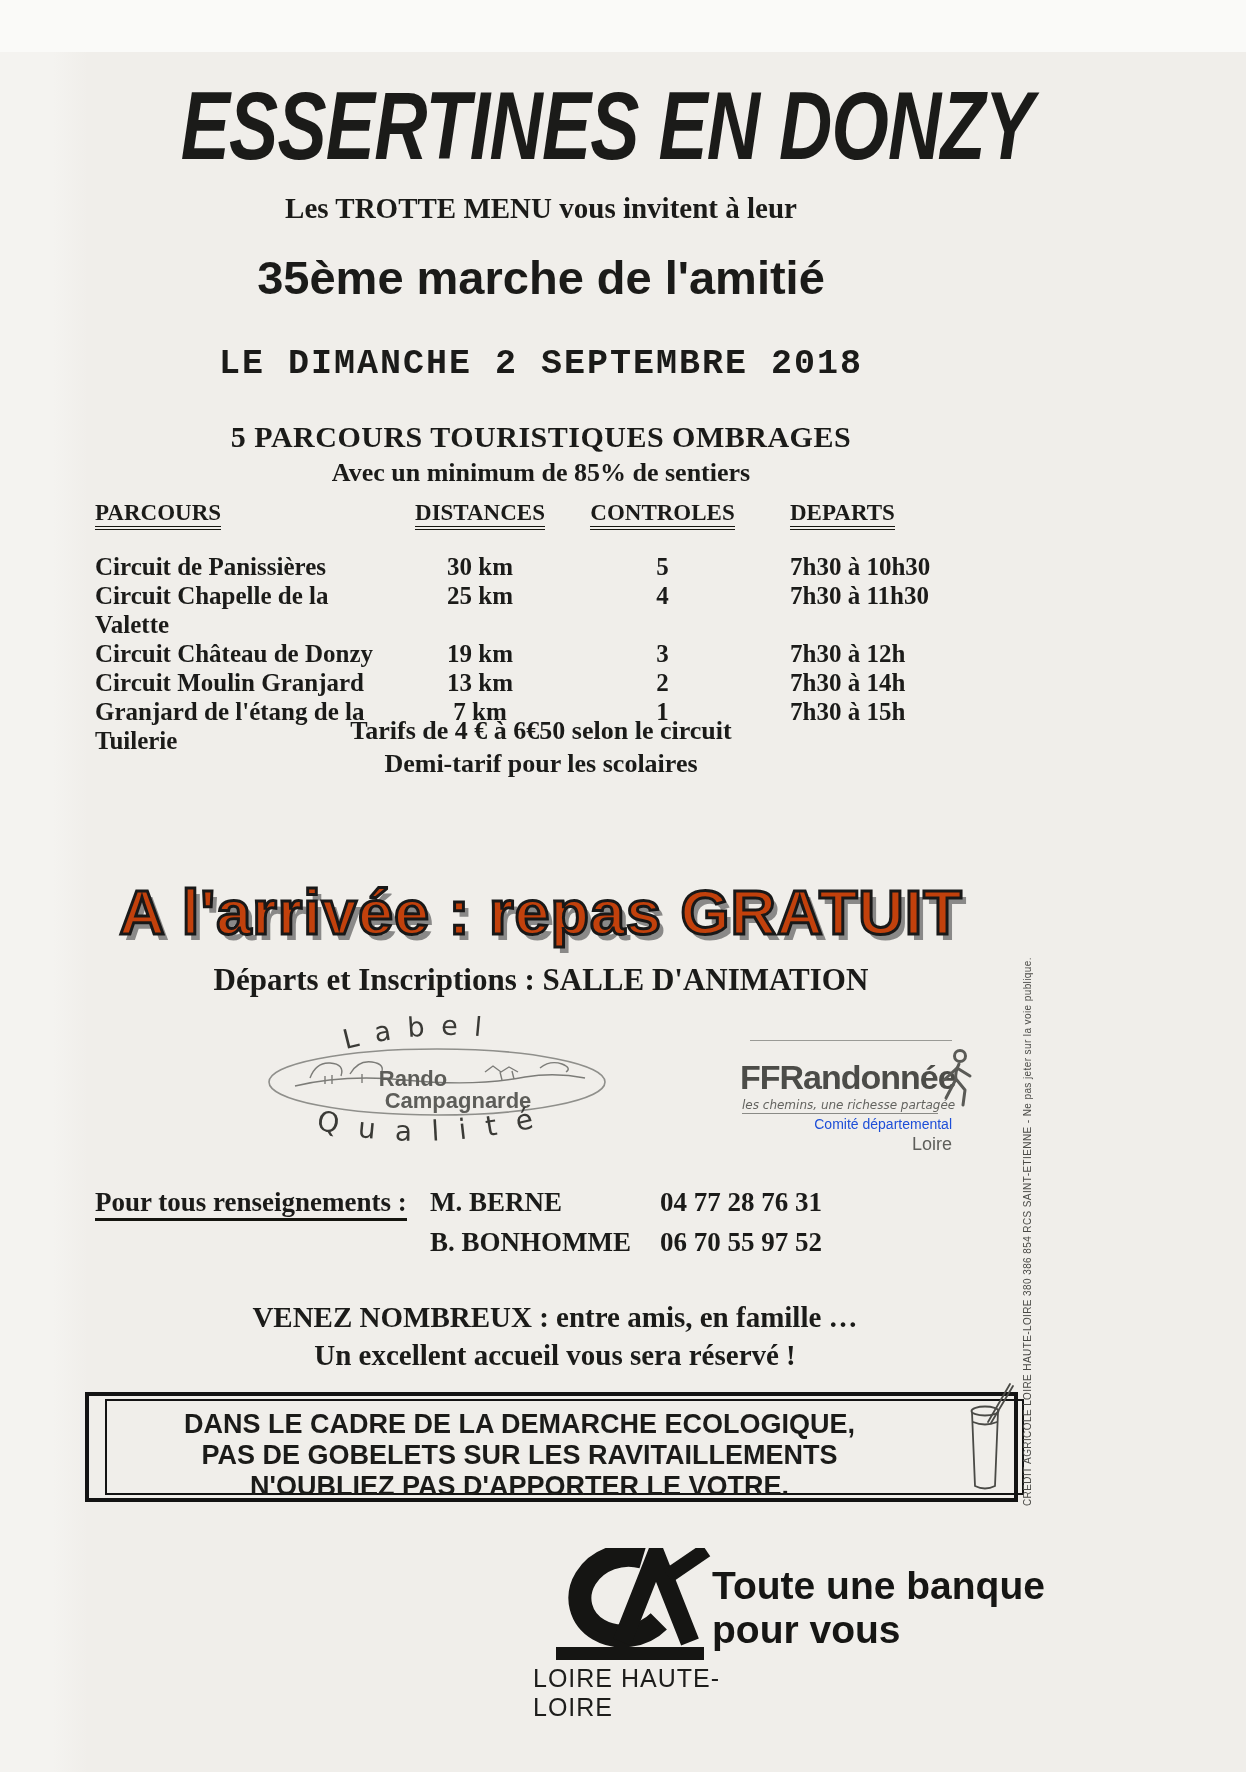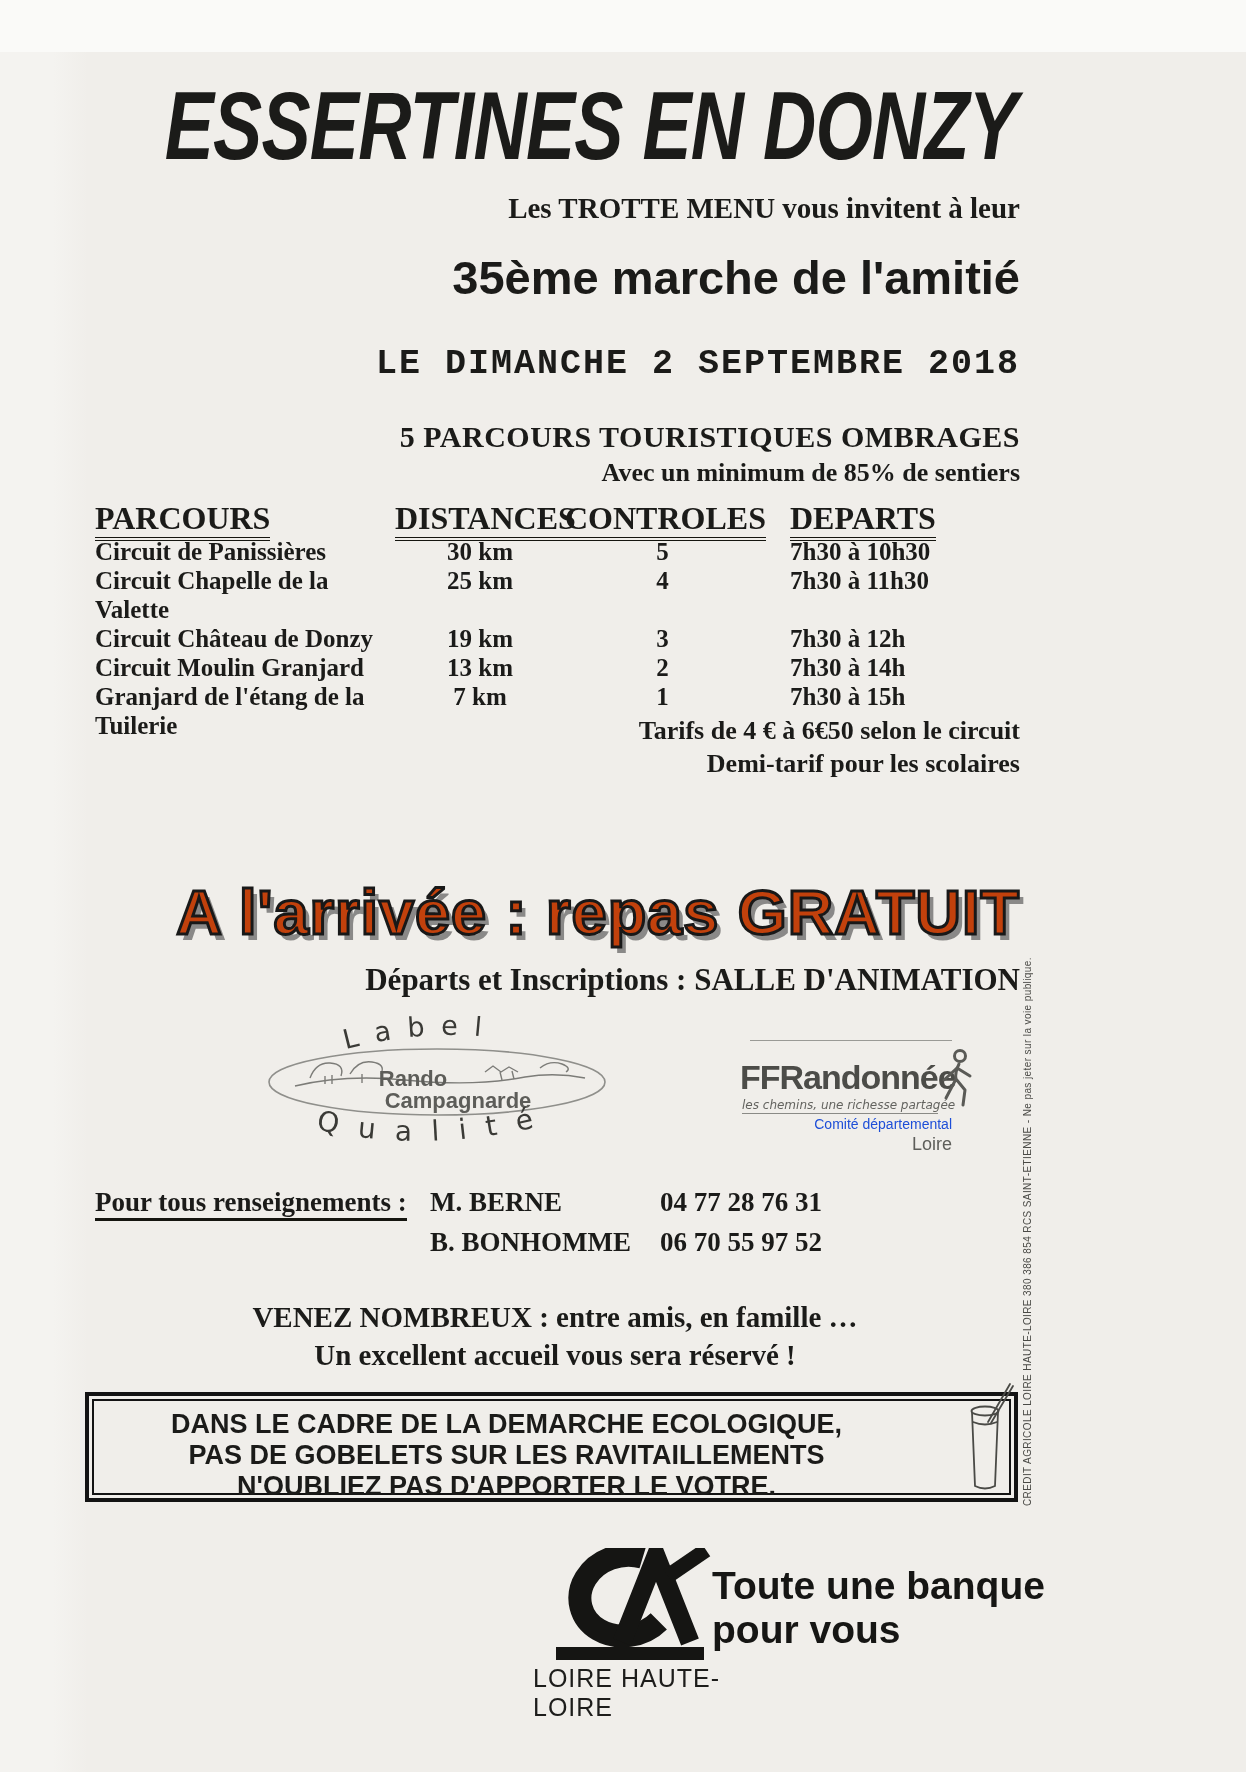--- a/index.html
+++ b/index.html
@@ -2,34 +2,34 @@
 <html><head>
 <meta charset="utf-8">
 <style>
   html,body{margin:0;padding:0;background:#d8d6d2;}
   .page{position:relative;width:1246px;height:1772px;background:#f0eeea;overflow:hidden;
         font-family:"Liberation Serif",serif;color:#1b1b19;}
   .scan-top{position:absolute;left:0;top:0;width:100%;height:52px;background:#fafaf8;}
   .scan-left{position:absolute;left:0;top:52px;width:88px;height:1720px;
              background:linear-gradient(90deg,#f4f3f0 60%,rgba(244,243,240,0) 100%);}
   .abs{position:absolute;}
-  .ctr{left:30px;width:990px;text-align:right;}
+  .ctr{left:46px;width:990px;text-align:center;}
 
   .title{top:70px;font-family:"Liberation Sans",sans-serif;font-weight:bold;font-style:italic;
          font-size:97px;white-space:nowrap;letter-spacing:-1px;}
   .title span{display:inline-block;transform:scaleX(.76);transform-origin:50% 50%;}
   .invite{top:192px;font-size:29px;font-weight:bold;}
   .event{top:250px;font-family:"Liberation Sans",sans-serif;font-weight:bold;font-size:47px;}
   .date{top:344px;font-family:"Liberation Mono",monospace;font-weight:bold;font-size:35px;letter-spacing:2px;}
   .h5p{top:420px;font-size:30px;font-weight:bold;letter-spacing:.5px;}
   .sub5{top:458px;font-size:26px;font-weight:bold;}
 
   .table{top:500px;left:95px;width:905px;font-weight:bold;}
   .trow{display:grid;grid-template-columns:300px 170px 195px 240px;}
-  .thead{font-size:32px;}
+  .thead{font-size:23px;margin-bottom:26px;}
   .thead .hd span{border-bottom:4px double #15150f;padding-bottom:1px;}
   .c1{text-align:left;}
   .c2,.c3{text-align:center;}
   .c4{text-align:left;padding-left:30px;}
   .tbody .trow{font-size:25px;line-height:29px;}
 
   .tarifs{top:714px;font-size:26px;font-weight:bold;line-height:33px;}
 
   .banner{top:876px;font-family:"Liberation Sans",sans-serif;font-weight:bold;font-size:63px;
           white-space:nowrap;color:#c2410c;-webkit-text-stroke:3px #181818;letter-spacing:1px;
@@ -39,21 +39,21 @@
   .contact{top:1182px;left:95px;width:900px;font-size:27px;font-weight:bold;}
   .crow{display:grid;grid-template-columns:335px 230px auto;line-height:40px;}
   .clabel span{border-bottom:3px solid #15150f;padding-bottom:1px;}
 
   .venez{top:1298px;left:120px;width:870px;text-align:center;font-size:29px;font-weight:bold;line-height:38px;}
 
   .ecobox{top:1392px;left:85px;width:933px;height:110px;border:4px solid #131313;
           box-sizing:border-box;padding:3px;background:#f0eeea;}
   .ecoinner{border:2px solid #131313;width:100%;height:100%;box-sizing:border-box;
             font-family:"Liberation Sans",sans-serif;font-weight:bold;font-size:27px;line-height:31px;
-            text-align:center;padding:8px 120px 0 30px;box-sizing:border-box;}
+            text-align:center;padding:8px 120px 0 30px;box-sizing:border-box;margin-left:13px;}
   .cup{top:1378px;left:948px;z-index:3;}
 
   .ffr-line{top:1040px;left:750px;width:202px;height:1px;background:#9a9a96;}
   .ffr-name{top:1058px;left:740px;font-family:"Liberation Sans",sans-serif;font-weight:bold;
             font-size:34px;color:#4c4c48;letter-spacing:-1px;}
   .ffr-tag{top:1098px;left:742px;width:196px;font-family:"DejaVu Sans",sans-serif;font-style:italic;
            font-size:12px;color:#63635f;border-bottom:1px solid #8a8a86;padding-bottom:1px;white-space:nowrap;}
   .ffr-com{top:1116px;left:750px;width:202px;text-align:right;font-family:"Liberation Sans",sans-serif;
            font-size:14px;color:#1d4ed8;}
   .ffr-loire{top:1134px;left:750px;width:202px;text-align:right;font-family:"Liberation Sans",sans-serif;

